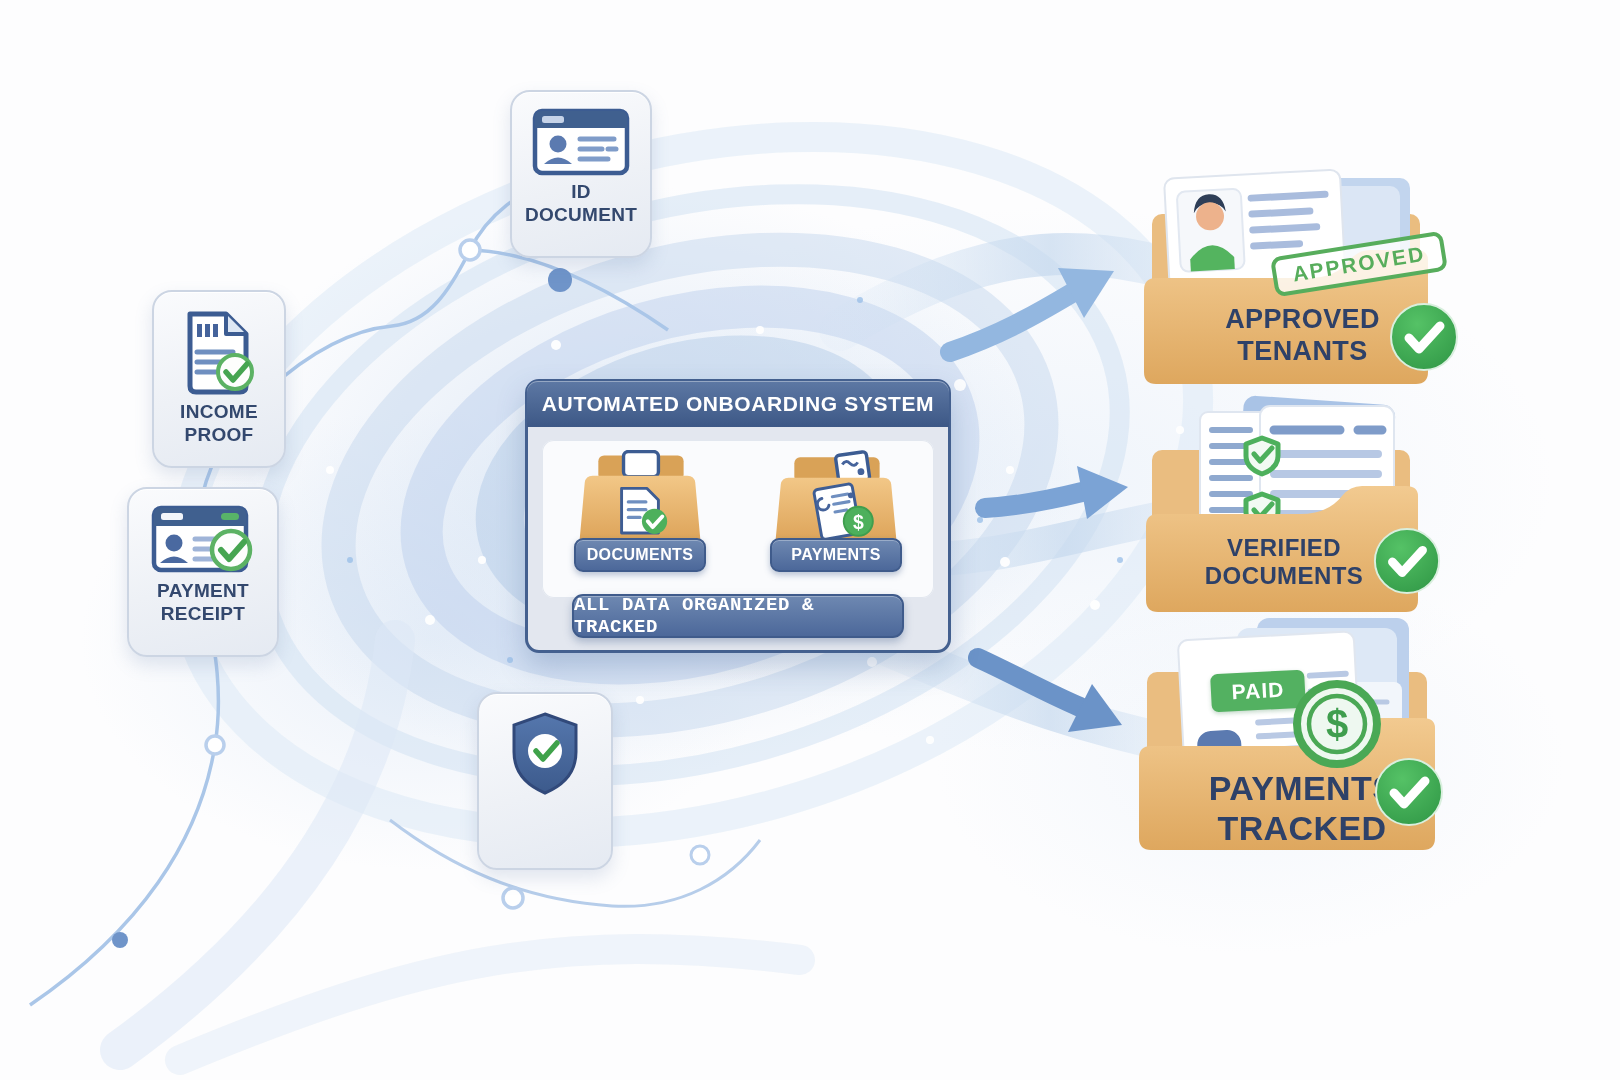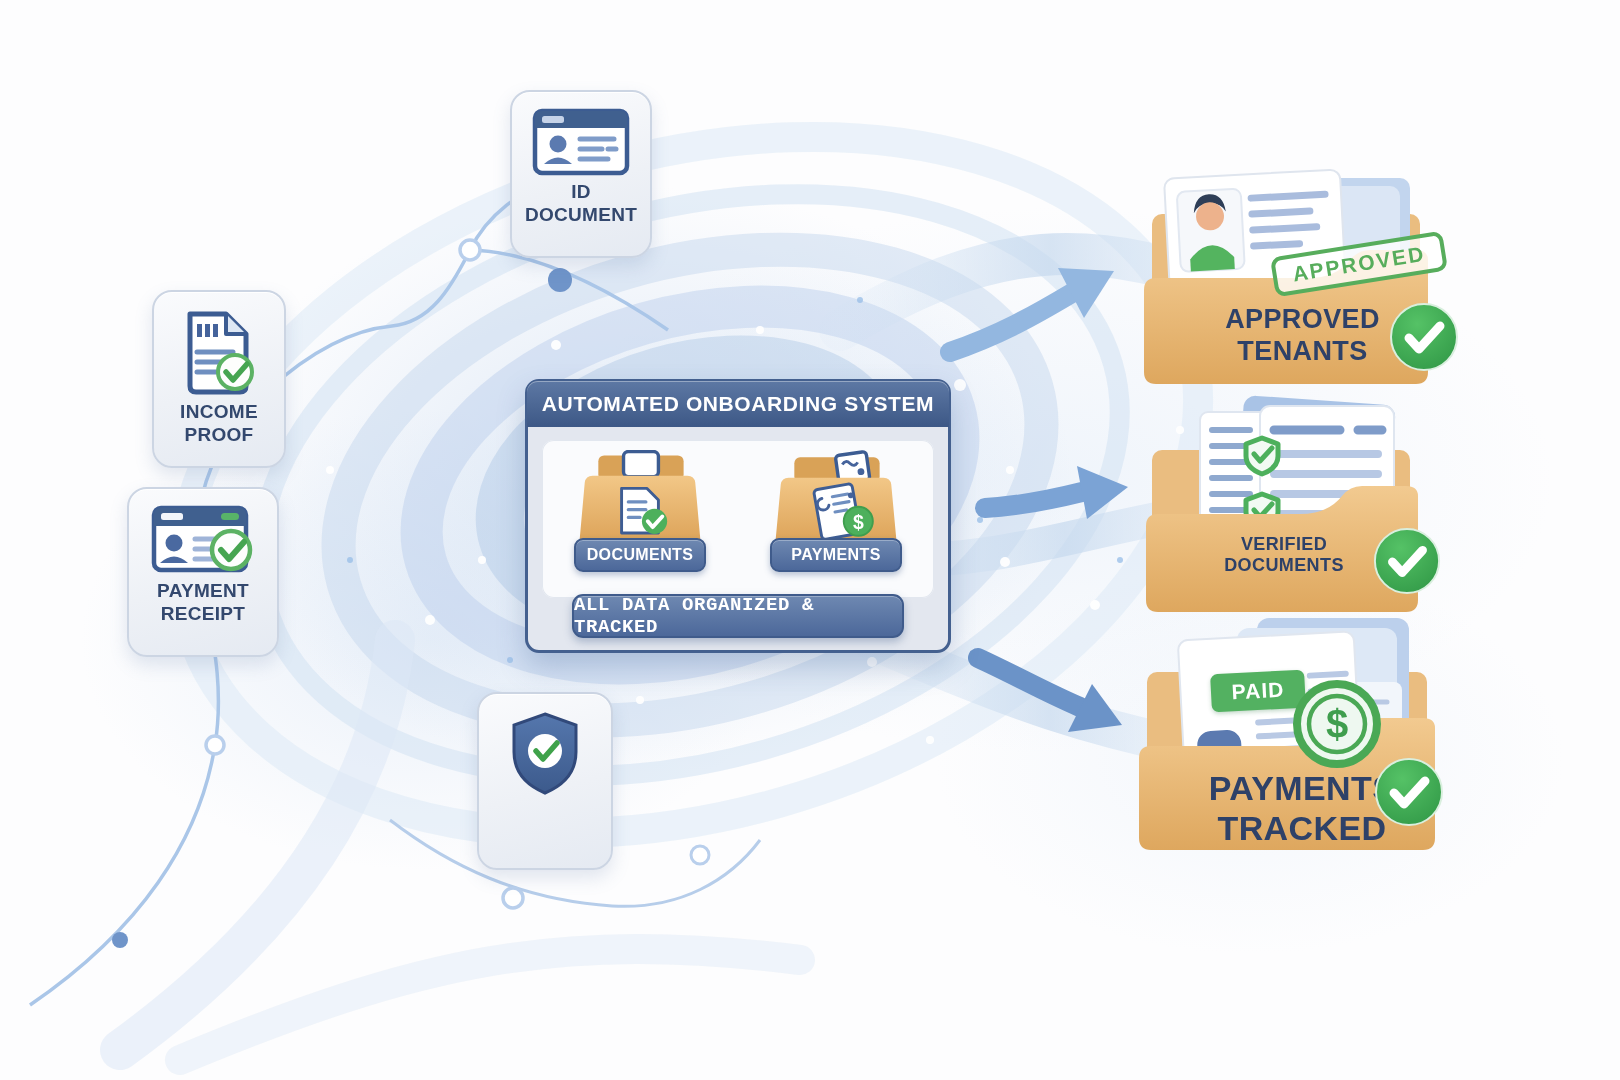--- a/index.html
+++ b/index.html
@@ -335,21 +335,21 @@
       <path d="M132 32h66M216 32h24" stroke="#7f9cc9" stroke-width="9" stroke-linecap="round"></path>
       <path d="M132 56h104M132 76h104M132 96h104M132 116h88" stroke="#b7c8e4" stroke-width="8" stroke-linecap="round"></path>
       <g>
         <path d="M120 40 l16 6 v12 q0 12 -16 18 q-16 -6 -16 -18 v-12 Z" fill="#f2faf3" stroke="#4db05c" stroke-width="5" stroke-linejoin="round"></path>
         <path d="M112 56l6 7 12 -13" fill="none" stroke="#4db05c" stroke-width="5" stroke-linecap="round" stroke-linejoin="round"></path>
         <path d="M120 96 l16 6 v12 q0 12 -16 18 q-16 -6 -16 -18 v-12 Z" fill="#f2faf3" stroke="#4db05c" stroke-width="5" stroke-linejoin="round"></path>
         <path d="M112 112l6 7 12 -13" fill="none" stroke="#4db05c" stroke-width="5" stroke-linecap="round" stroke-linejoin="round"></path>
       </g>
       <path d="M4 128 Q4 116 16 116 L158 116 Q186 116 200 98 Q208 88 220 88 L264 88 Q276 88 276 98 L276 202 Q276 214 264 214 L16 214 Q4 214 4 202 Z" fill="url(#gof2)"></path>
     </svg>
-    <div class="output-label" style="left:42px;top:136px;width:200px;font-size:18px;">VERIFIED DOCUMENTS</div>
+    <div class="output-label" style="left:42px;top:136px;width:200px;font-size:24px;">VERIFIED DOCUMENTS</div>
     <svg class="badge" style="left:230px;top:128px;" width="70" height="70" viewBox="0 0 72 72">
       <defs>
           <radialGradient id="gbadge2" cx=".4" cy=".3" r=".9">
         <stop offset="0" stop-color="#55c266"></stop>
             <stop offset="1" stop-color="#2e9544"></stop>
           </radialGradient>
         </defs>
       <circle cx="36" cy="36" r="33" fill="url(#gbadge2)" stroke="#d9efde" stroke-width="2"></circle>
       <path d="M21 37l10 11 21 -23" fill="none" stroke="#fff" stroke-width="9" stroke-linecap="round" stroke-linejoin="round"></path>
     </svg>

